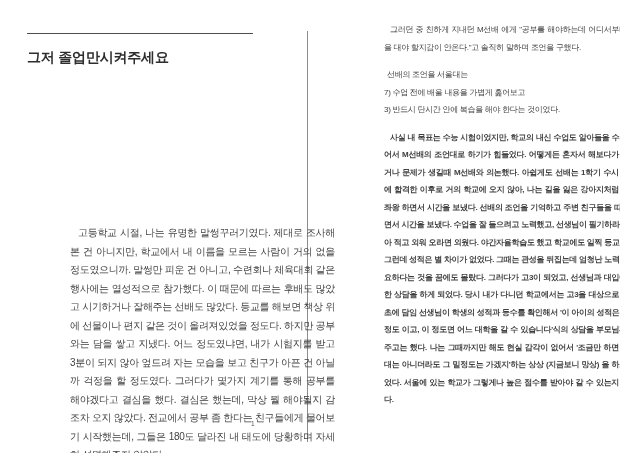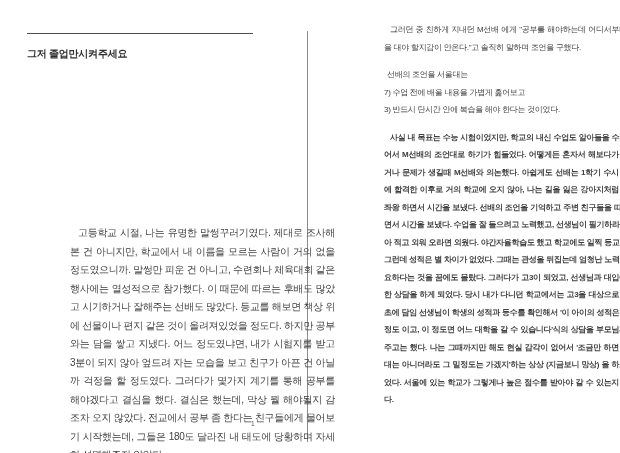--- a/index.html
+++ b/index.html
@@ -28,26 +28,25 @@
   }
   .title-rule {
     position: absolute;
     left: 0; top: 33px;
     width: 226px; height: 0;
     border-top: 1px solid #4f4f4f;
   }
   .chapter-title {
     position: absolute;
     left: 0; top: 40px;
-    font-size: 10px;
+    font-size: 14px;
     font-weight: 700;
     color: #2e2e2e;
     letter-spacing: -0.2px;
     white-space: nowrap;
-    font-family: Liberation Serif, serif;
   }
   .left-body {
     position: absolute;
     left: 0; top: 224px;
     width: 265px;
     font-size: 10px;
     line-height: 18.5px;
     color: #3f3f3f;
     letter-spacing: -0.3px;
     text-align: justify;

